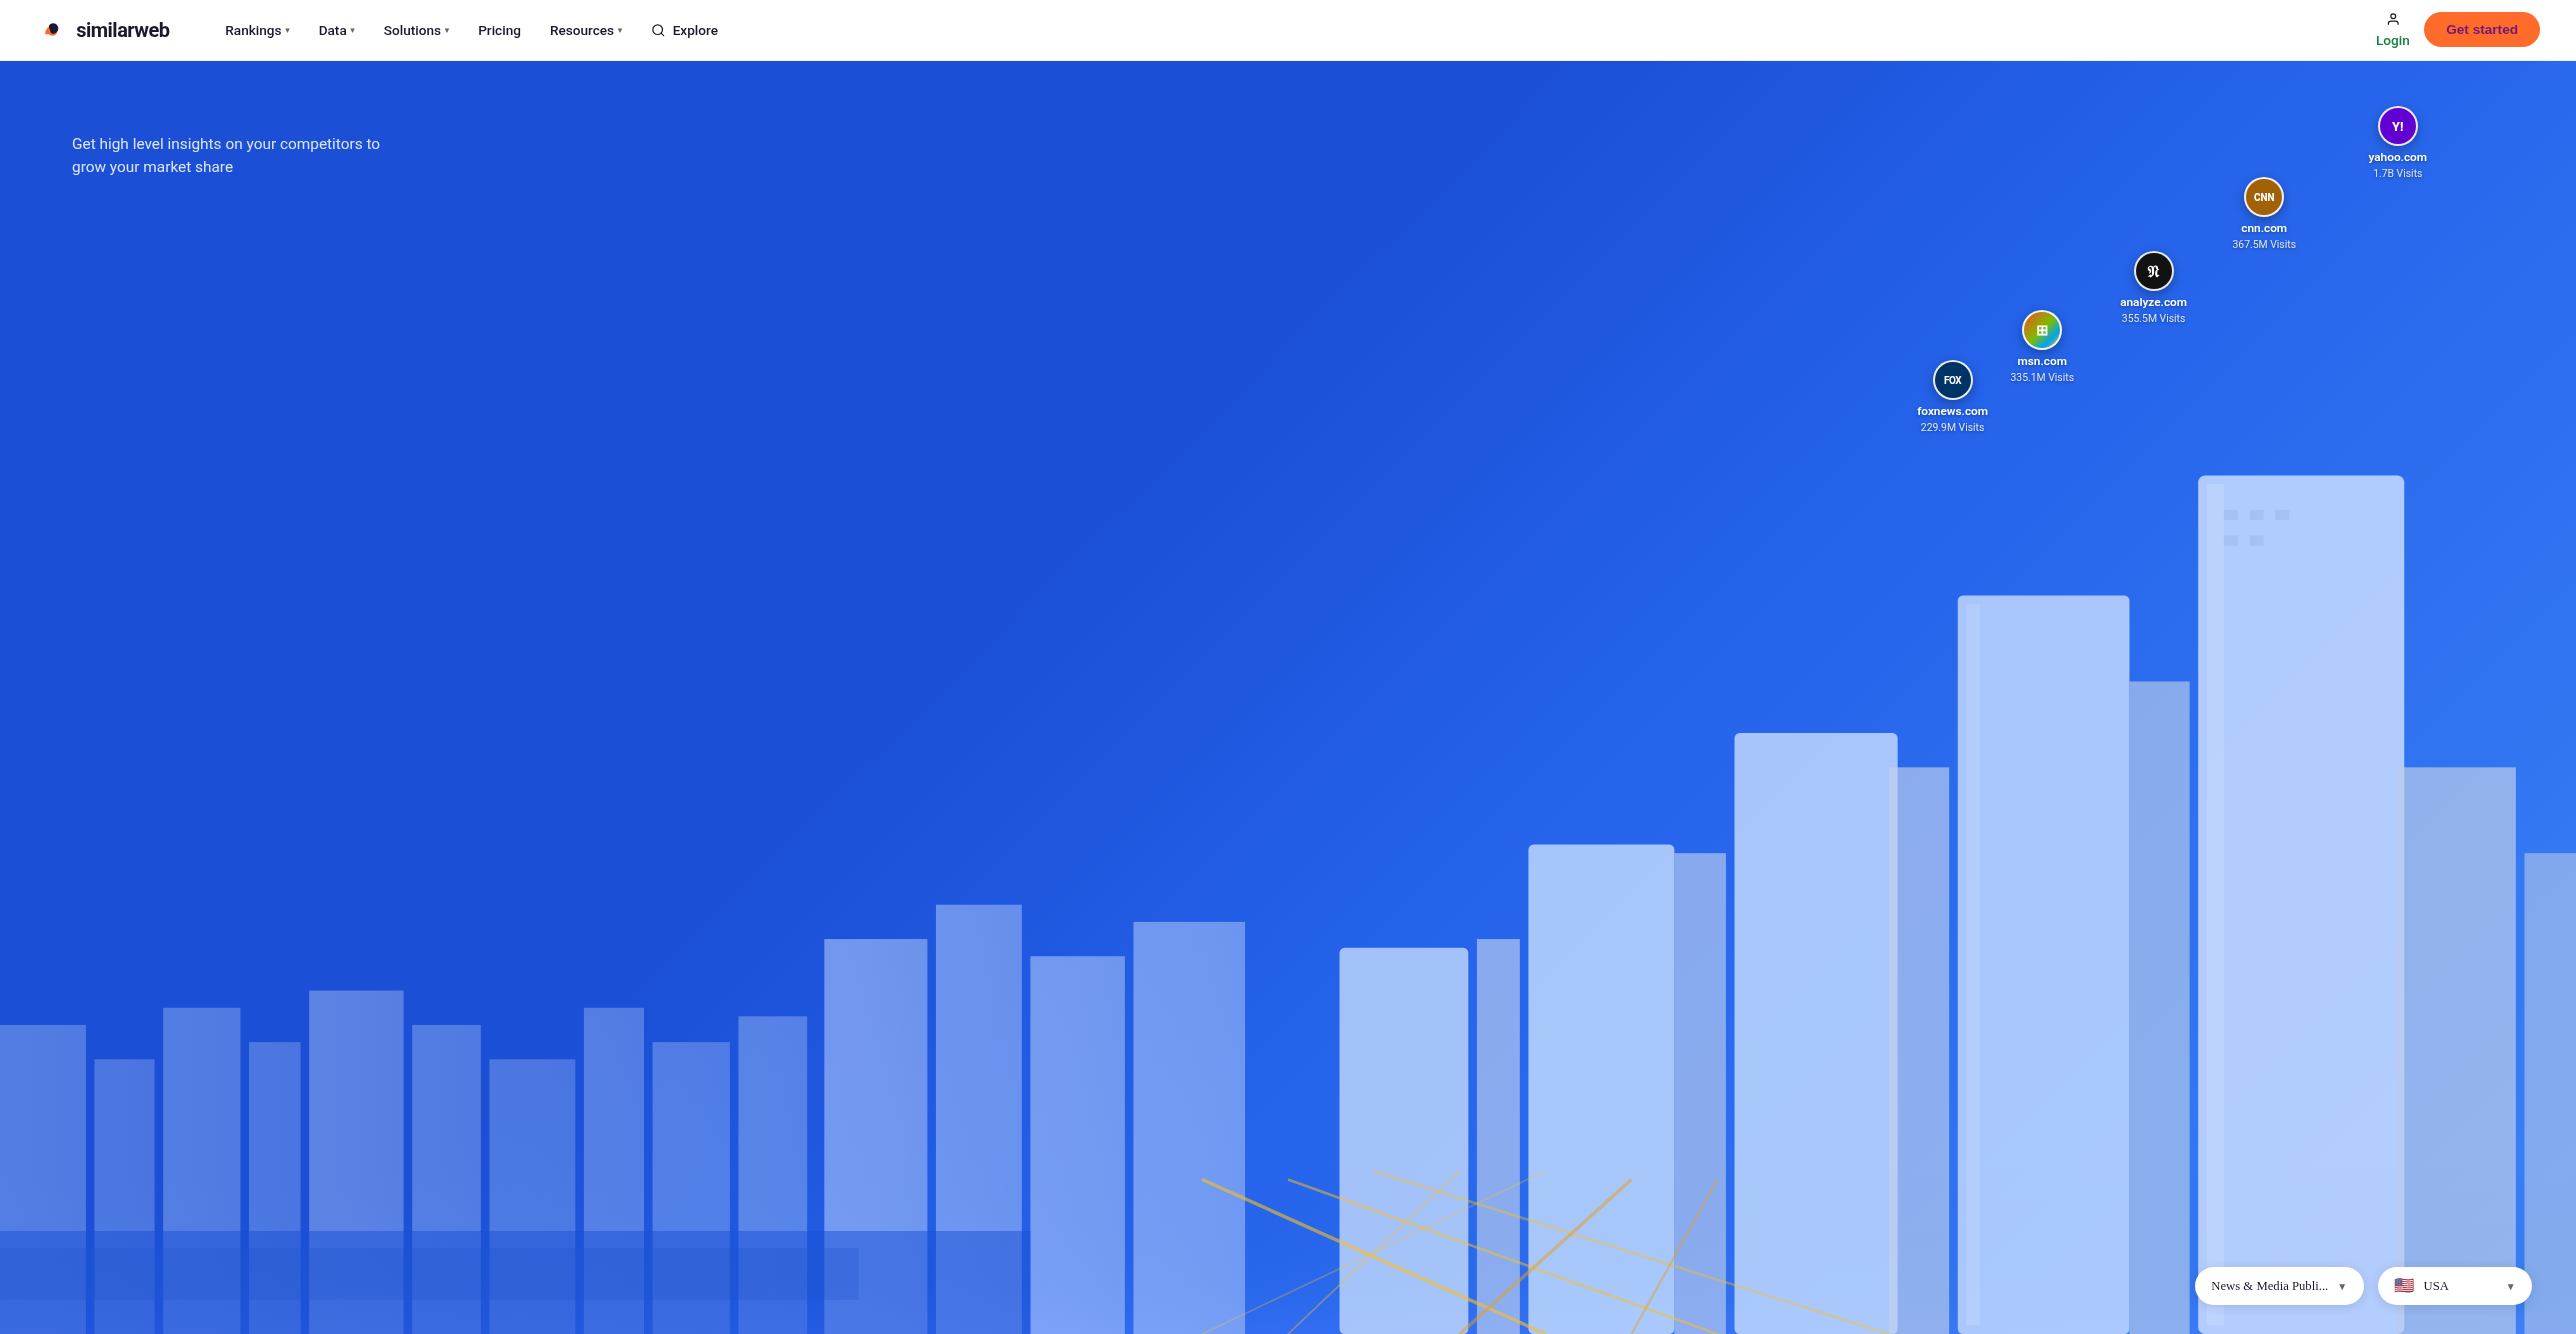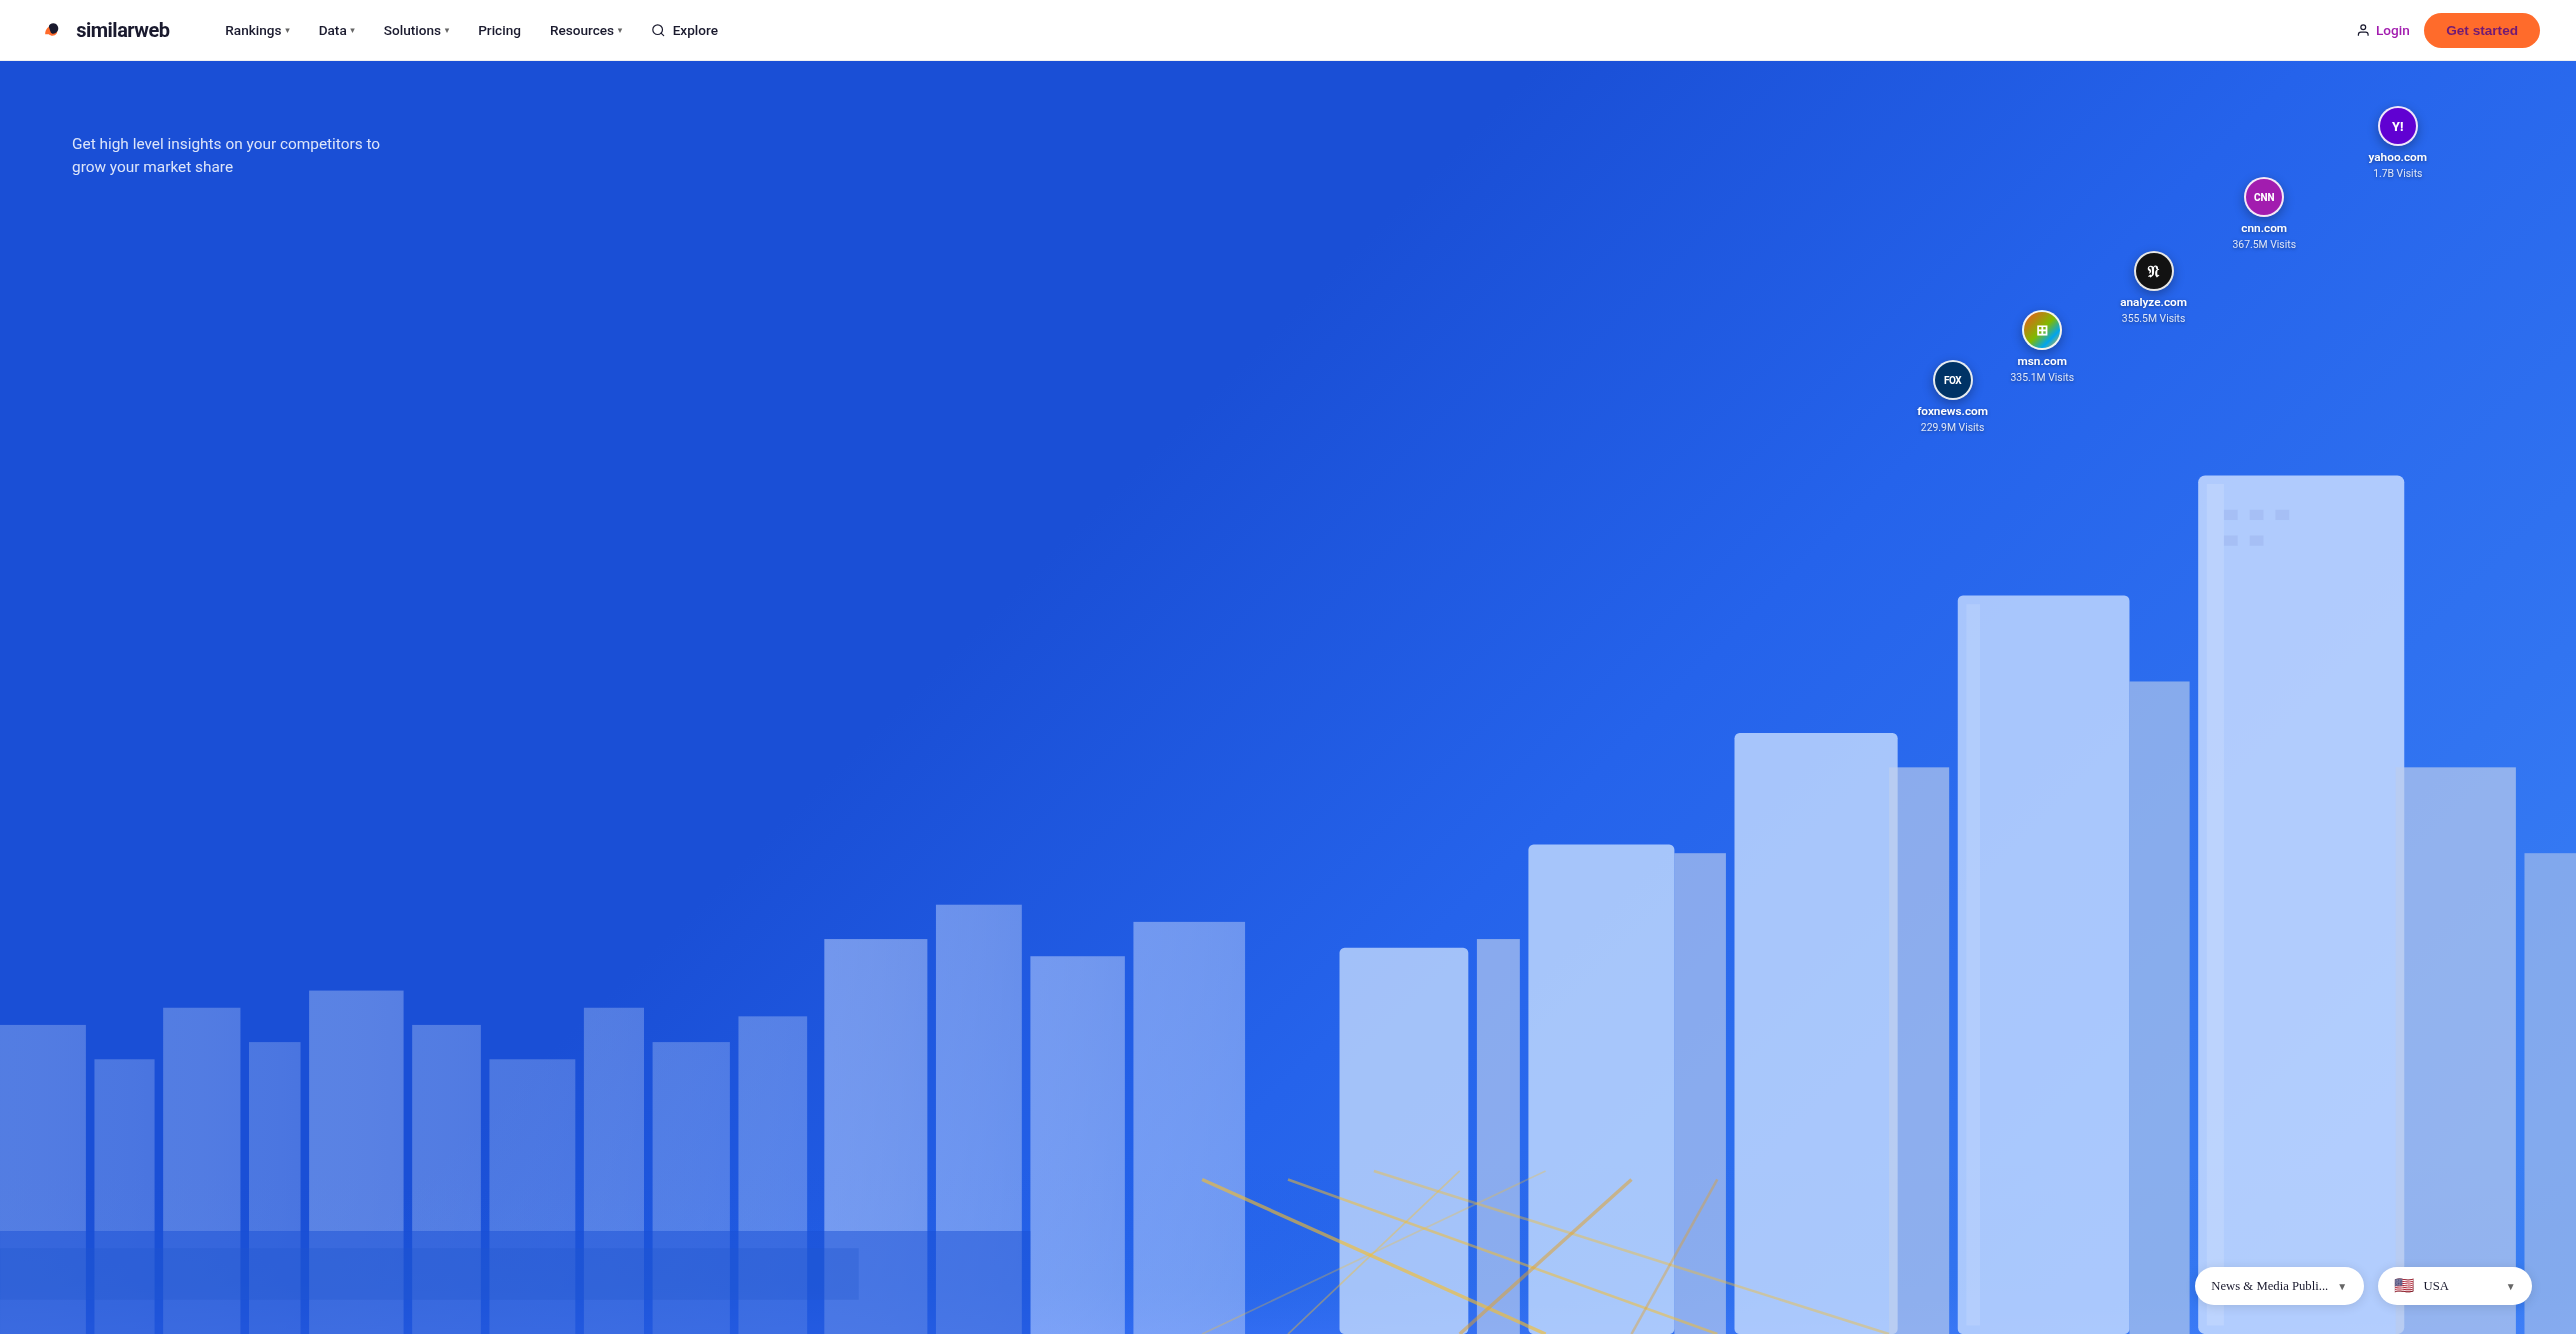--- a/index.html
+++ b/index.html
@@ -69,22 +69,23 @@
       display: flex;
       align-items: center;
       gap: 14.5px;
     }
     .nav-login {
       display: flex;
       align-items: center;
       gap: 5.4px;
       font-size: 13.6px;
       font-weight: 500;
-      color: #a21caf;
+      color: #15803d;
       cursor: pointer;
+      flex-direction: column;
     }
     .btn-get-started {
       background: #ff6b2b;
       color: #701a75;
       border: none;
       border-radius: 45px;
       padding: 10px 22px;
       font-size: 13.6px;
       font-weight: 600;
       cursor: pointer;
@@ -401,21 +402,21 @@
     </svg>
   </div>
 
   <div class="site-card card-yahoo">
     <div class="site-icon" style="background:#6001d2; color:white; font-size:12.7px; font-weight:800;">Y!</div>
     <span class="site-name">yahoo.com</span>
     <span class="site-visits">1.7B Visits</span>
   </div>
 
   <div class="site-card card-cnn">
-    <div class="site-icon" style="background:#a21caf; color:white; font-size:10px; font-weight:800;">CNN</div>
+    <div class="site-icon" style="background:#a16207; color:white; font-size:10px; font-weight:800;">CNN</div>
     <span class="site-name">cnn.com</span>
     <span class="site-visits">367.5M Visits</span>
   </div>
 
   <div class="site-card card-nytimes">
     <div class="site-icon" style="background:#121212; color:white; font-size:16.3px;">𝔑</div>
     <span class="site-name">analyze.com</span>
     <span class="site-visits">355.5M Visits</span>
   </div>
 

